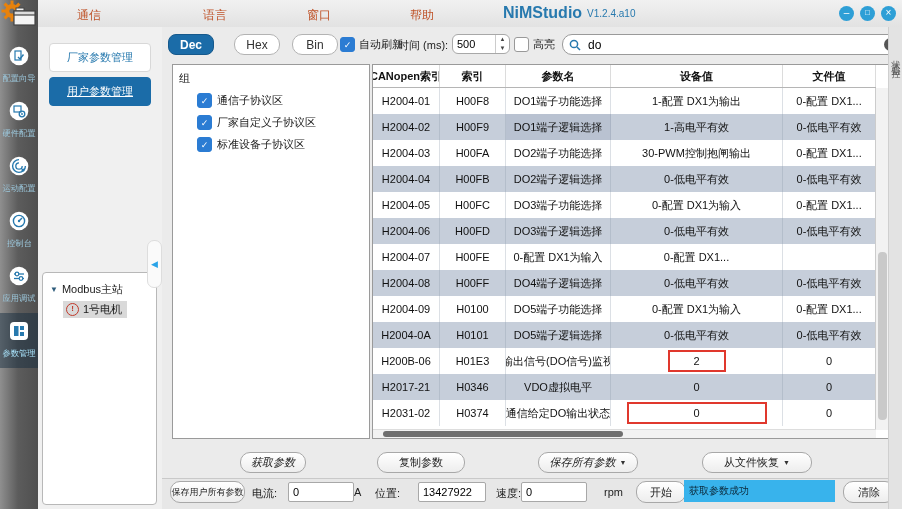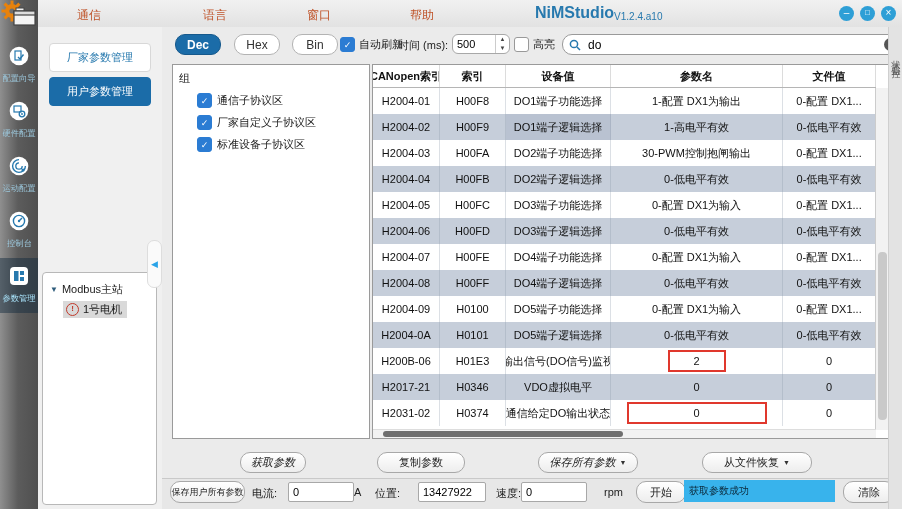--- a/index.html
+++ b/index.html
@@ -2,21 +2,21 @@
 <html><head>
 <meta charset="utf-8">
 <style>
   html,body{margin:0;padding:0;}
   body{width:902px;height:509px;overflow:hidden;font-family:"Liberation Sans",sans-serif;background:#ebebeb;position:relative;}
   #app{position:absolute;inset:0;width:902px;height:509px;}
 
   
   .titlebar{position:absolute;left:38px;top:0;right:0;height:27px;background:linear-gradient(#f1f1f1,#e2e2e2);border-bottom:1px solid #cfcfcf;}
   .menu-item{position:absolute;top:7px;font-size:12px;color:#bf5329;cursor:default;}
-  .title-wrap{position:absolute;left:497px;top:4px;display:flex;align-items:flex-end;}
+  .title-wrap{position:absolute;left:465px;top:4px;display:flex;align-items:center;gap:5px;}
   .app-title{font-size:16px;font-weight:bold;color:#2779ae;}
   .app-version{font-size:10px;color:#2779ae;}
   .winbtns{position:absolute;right:6px;top:6px;display:flex;gap:6px;}
   .winbtn{width:15px;height:15px;border-radius:50%;background:#2e9fd6;color:#fff;font-size:10px;line-height:14px;text-align:center;}
 
   
   .leftbar{position:absolute;left:0;top:0;width:40px;height:509px;background:linear-gradient(90deg,#8f8f8f,#5c5c5c 45%,#4e4e4e);}
   .logo{position:absolute;left:1px;top:0;z-index:5;}
   .side-items{position:absolute;top:38px;left:0;width:38px;}
   .side-item{height:55px;display:flex;flex-direction:column;align-items:center;justify-content:center;gap:2px;}
@@ -144,20 +144,30 @@
         </div>
         <div class="side-item">
           <span><svg width="20" height="20" viewBox="0 0 20 20">
               <circle cx="10" cy="10" r="9.3" fill="#fff"></circle>
               <circle cx="10" cy="10" r="5.6" fill="none" stroke="#2779ae" stroke-width="1.4"></circle>
               <line x1="10" y1="10" x2="13" y2="7" stroke="#2779ae" stroke-width="1.4"></line>
               <circle cx="10" cy="10" r="1.2" fill="#2779ae"></circle>
             </svg></span>
           <span class="side-label">控制台</span>
         </div>
+        <div class="side-item">
+          <span><svg width="20" height="20" viewBox="0 0 20 20">
+              <circle cx="10" cy="10" r="9.3" fill="#fff"></circle>
+              <line x1="5" y1="8" x2="15" y2="8" stroke="#2779ae" stroke-width="1.3"></line>
+              <circle cx="8" cy="8" r="1.8" fill="#fff" stroke="#2779ae" stroke-width="1.2"></circle>
+              <line x1="5" y1="12.5" x2="15" y2="12.5" stroke="#2779ae" stroke-width="1.3"></line>
+              <circle cx="12" cy="12.5" r="1.8" fill="#fff" stroke="#2779ae" stroke-width="1.2"></circle>
+            </svg></span>
+          <span class="side-label">应用调试</span>
+        </div>
         <div class="side-item active">
           <span><svg width="20" height="20" viewBox="0 0 20 20">
               <rect x="1" y="1" width="18" height="18" rx="4" fill="#fff"></rect>
               <rect x="5" y="5" width="4.5" height="10" fill="#2779ae"></rect>
               <rect x="11" y="5" width="4" height="4" fill="#2779ae"></rect>
               <rect x="11" y="11" width="4" height="4" fill="#2779ae"></rect>
             </svg></span>
           <span class="side-label">参数管理</span>
         </div>
       </div>
@@ -183,21 +193,21 @@
     <div class="tree-panel">
       <div class="tree-root">
         <span class="tree-caret">▼</span>
         <span>Modbus主站</span>
       </div>
       <div class="tree-child">
         <span class="warn-icon">!</span>
         <span>1号电机</span>
       </div>
     </div>
-  <div class="nav-tab" style="top: 16px;">厂家参数管理</div><div class="nav-tab active" style="top: 50px;">用户参数管理</div></div>
+  <div class="nav-tab" style="top: 16px;">厂家参数管理</div><div class="nav-tab active" style="top: 50px; text-decoration: underline;">用户参数管理</div></div>
 
   
   <div class="main-bg"></div>
 
   
   <span id="radix-pills"></span>
   <div class="cb-wrap" style="left:340px;top:37px;">
     <span class="cb checked">✓</span>
     <span>自动刷新</span>
   </div>
@@ -238,22 +248,22 @@
       </div></div>
   <div class="collapse-tab">
     <span class="collapse-arrow">◀</span>
   </div>
 
   
   <div class="table-panel">
     <div class="tbl-header" id="tbl-header">
         <div>CANopen索引</div>
         <div>索引</div>
+        <div>参数名</div>
         <div>设备值</div>
-        <div>参数名</div>
         <div>文件值</div>
       </div>
     <div class="tbl-body" id="tbl-body">
         <div class="tbl-row">
           <div>H2004-01</div>
           <div>H00F8</div>
           <div>DO1端子功能选择</div>
           <div>1-配置 DX1为输出</div>
           <div>0-配置 DX1...</div>
         </div>
@@ -288,21 +298,20 @@
         <div class="tbl-row alt">
           <div>H2004-06</div>
           <div>H00FD</div>
           <div>DO3端子逻辑选择</div>
           <div>0-低电平有效</div>
           <div>0-低电平有效</div>
         </div>
         <div class="tbl-row">
           <div>H2004-07</div>
           <div>H00FE</div>
-          <div>DO4端子功能选择</div>
           <div>0-配置 DX1为输入</div>
           <div>0-配置 DX1...</div>
         </div>
         <div class="tbl-row alt">
           <div>H2004-08</div>
           <div>H00FF</div>
           <div>DO4端子逻辑选择</div>
           <div>0-低电平有效</div>
           <div>0-低电平有效</div>
         </div>
@@ -369,21 +378,21 @@
   <input class="f-input" style="left: 521px; width: 58px;" value="0">
   <span class="f-label" style="left:594px;padding-left:10px;">rpm</span>
   <div class="f-btn" style="left:636px;top:481px;width:48px;">开始</div>
   <div class="f-msg">获取参数成功</div>
   <div class="f-btn" style="left:843px;top:481px;width:50px;">清除</div>
 
   
   <div class="right-strip">
     <span class="right-tab-label">状态监控</span>
   </div>
-<div class="pill active" style="left: 175px;">Dec</div><div class="pill" style="left: 234px;">Hex</div><div class="pill" style="left: 292px;">Bin</div><div class="action-btn" style="left: 240px; width: 64px; font-style: italic;">
+<div class="pill active" style="left: 168px; border-radius: 8px;">Dec</div><div class="pill" style="left: 234px;">Hex</div><div class="pill" style="left: 292px;">Bin</div><div class="action-btn" style="left: 240px; width: 64px; font-style: italic;">
       <span>获取参数</span>
     </div><div class="action-btn" style="left: 377px; width: 86px;">
       <span>复制参数</span>
     </div><div class="action-btn" style="left: 538px; width: 98px; font-style: italic;">
       <span>保存所有参数</span>
       <span class="dd-arrow">▼</span>
     </div><div class="action-btn" style="left: 702px; width: 108px;">
       <span>从文件恢复</span>
       <span class="dd-arrow">▼</span>
     </div></div>

